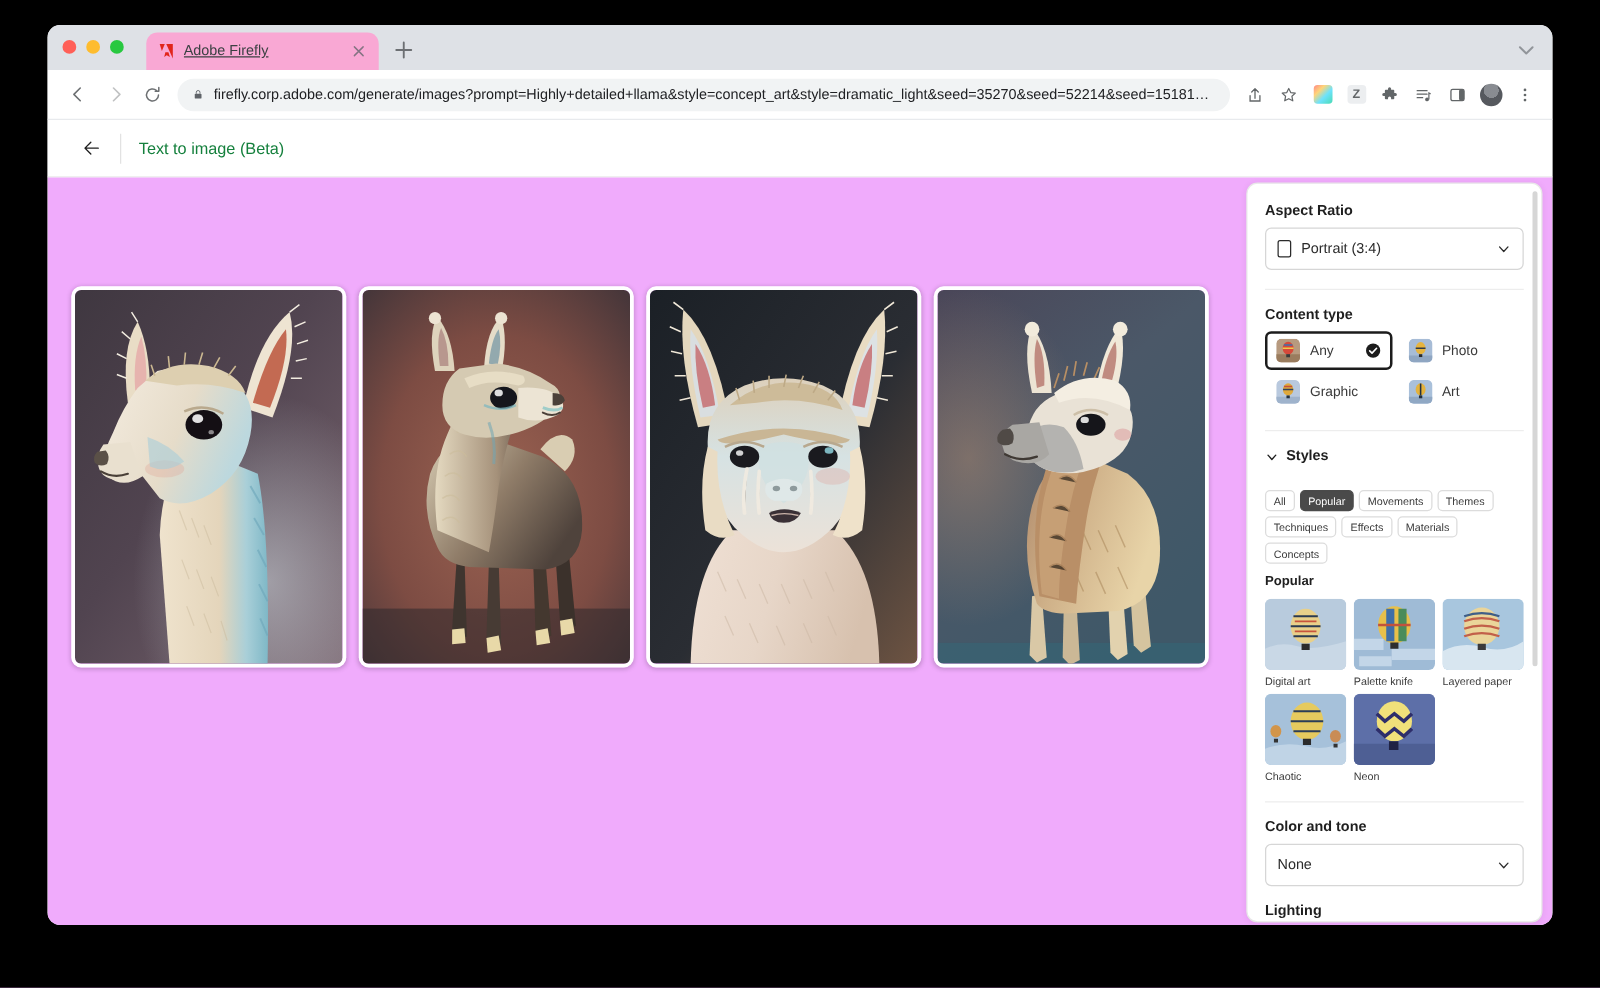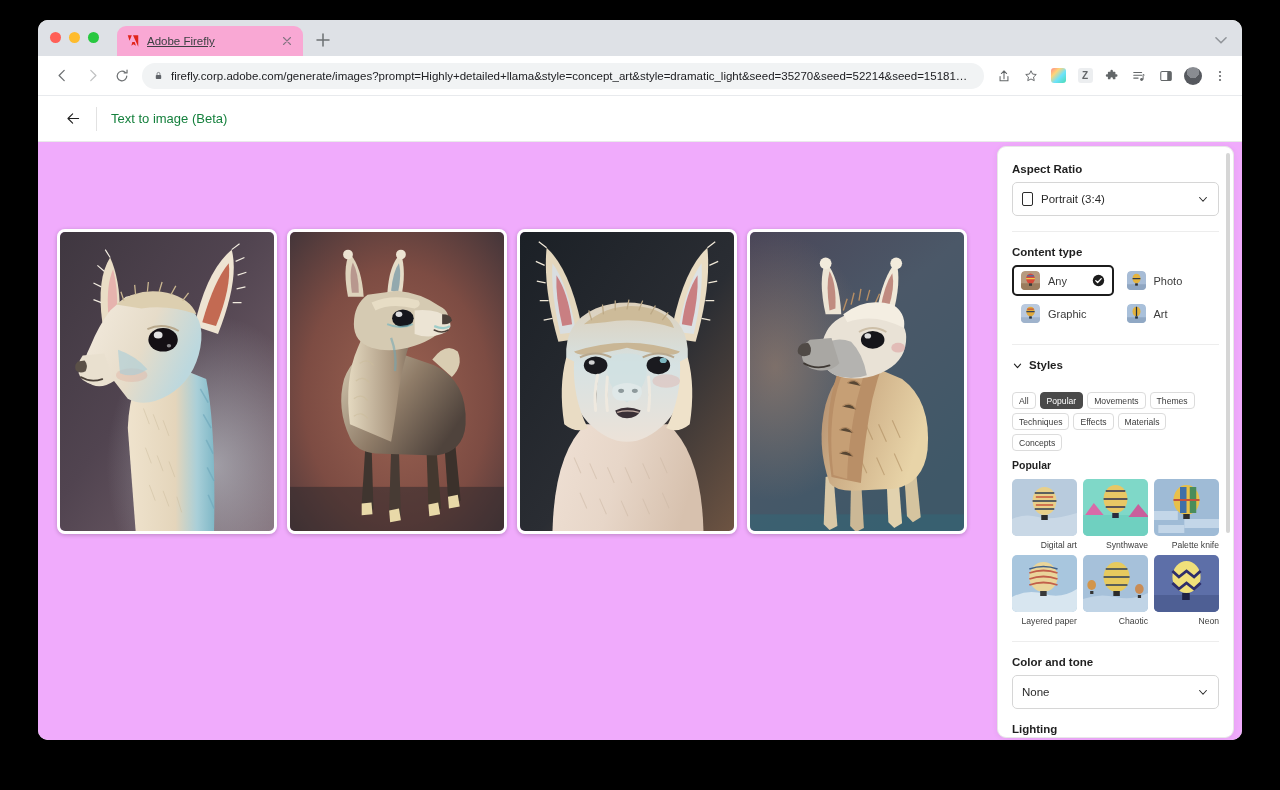--- a/index.html
+++ b/index.html
@@ -201,21 +201,21 @@
     display: flex; align-items: center;
     white-space: nowrap;
   }
   .filter-chip.active { background: #4a4a4a; border-color: #4a4a4a; color: #fff; }
   #styles-subheader { font-size: 10.5px; font-weight: bold; color: #1f1f1f; margin-bottom: 8px; }
   #style-thumbs-grid {
     display: grid;
     grid-template-columns: repeat(3, 1fr);
     gap: 5px 6px;
   }
-  .style-tile { display: flex; flex-direction: column; align-items: flex-end; gap: 4px; }
+  .style-tile { display: flex; flex-direction: column; align-items: flex-start; gap: 4px; }
   .style-thumb { width: 100%; height: 57px; border-radius: 5px; display: block; }
   .style-name { font-size: 8.6px; color: #3c3c3c; text-align: center; white-space: nowrap; }
 
   
   #panel-scrollbar {
     position: absolute;
     right: 3px; top: 6px;
     width: 4px; height: 380px;
     background: #d6d6d6;
     border-radius: 2px;
@@ -714,32 +714,20 @@
             <rect width="60" height="57" fill="#b8cbdd"></rect>
             <path d="M0 40q12-6 24-2t36-4v23H0z" fill="#c9d8e6"></path>
             <ellipse cx="30" cy="22" rx="11" ry="14" fill="#e8d08a"></ellipse>
             <path d="M19 22h22M21 14h18M21 30h18" stroke="#2b3b52" stroke-width="1.6"></path>
             <path d="M22 18h16M22 26h16" stroke="#c8543c" stroke-width="1.4"></path>
             <rect x="27" y="36" width="6" height="5" fill="#2b2b2b"></rect>
           </svg>
           <div class="style-name">Digital art</div>
         </div>
 
-        <div class="style-tile">
-          <svg class="style-thumb" viewBox="0 0 60 57" preserveAspectRatio="none">
-            <rect width="60" height="57" fill="#7fd8c8"></rect>
-            <path d="M0 36h60v21H0z" fill="#6fd0c0"></path>
-            <path d="M2 36l8-12 9 12z" fill="#d86aa8"></path>
-            <path d="M42 38l9-13 10 13z" fill="#c95f9c"></path>
-            <ellipse cx="30" cy="20" rx="11" ry="14" fill="#e8c765"></ellipse>
-            <path d="M19 20h22M21 12h18M21 28h18" stroke="#2b2f52" stroke-width="1.6"></path>
-            <rect x="27" y="34" width="6" height="5" fill="#2b2b3b"></rect>
-          </svg>
-          <div class="style-name">Synthwave</div>
-        </div>
 
         <div class="style-tile">
           <svg class="style-thumb" viewBox="0 0 60 57" preserveAspectRatio="none">
             <rect width="60" height="57" fill="#9fbbd6"></rect>
             <g fill="#c3d6e8">
                 <rect x="0" y="32" width="22" height="9"></rect>
                 <rect x="28" y="40" width="32" height="9"></rect>
                 <rect x="4" y="46" width="24" height="8"></rect>
               </g>
             <ellipse cx="30" cy="21" rx="12" ry="15" fill="#e8c04a"></ellipse>

